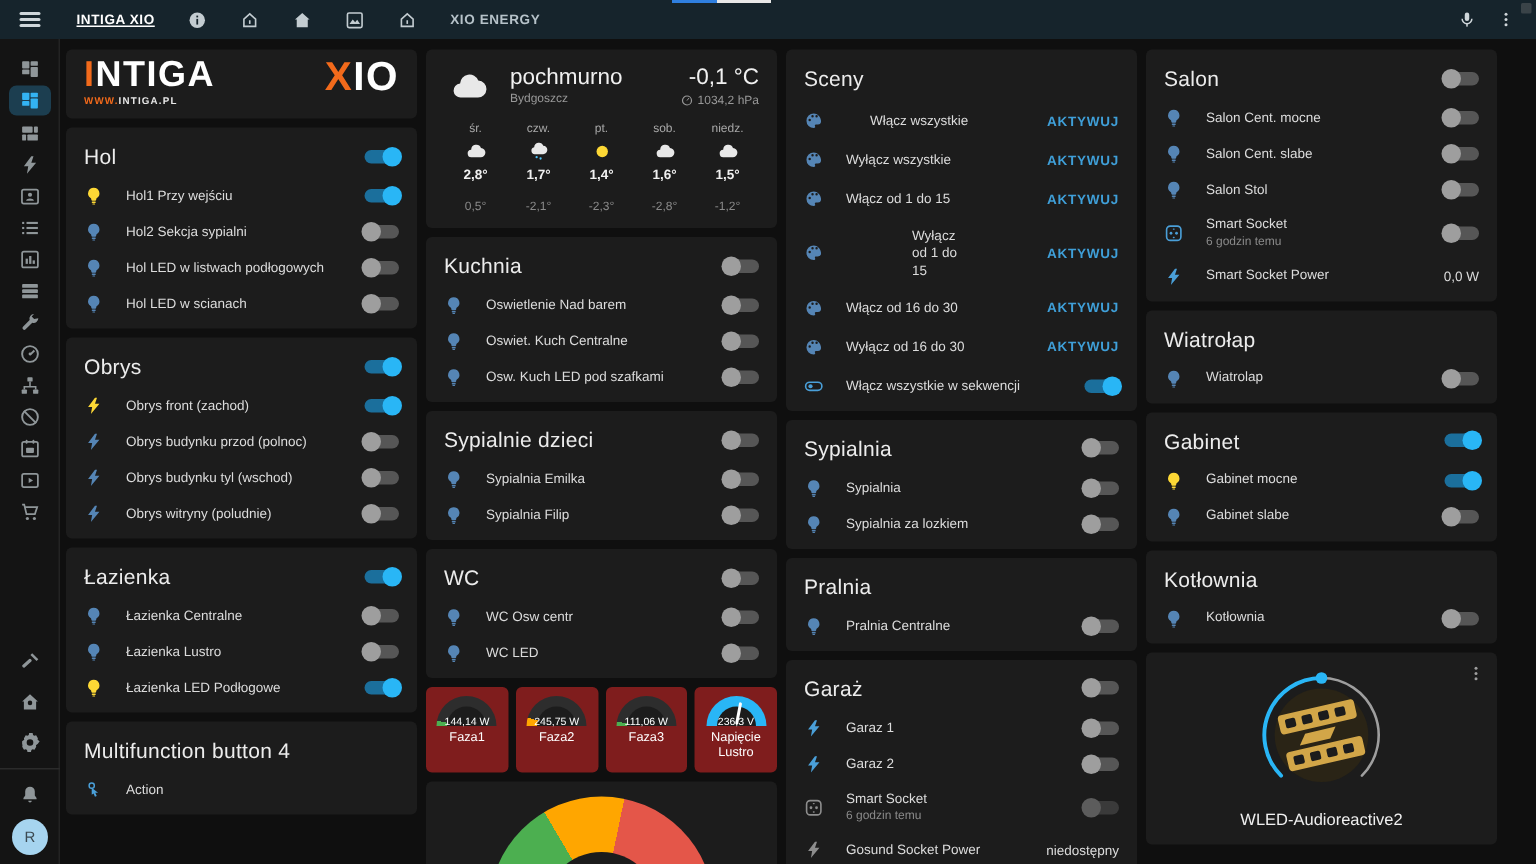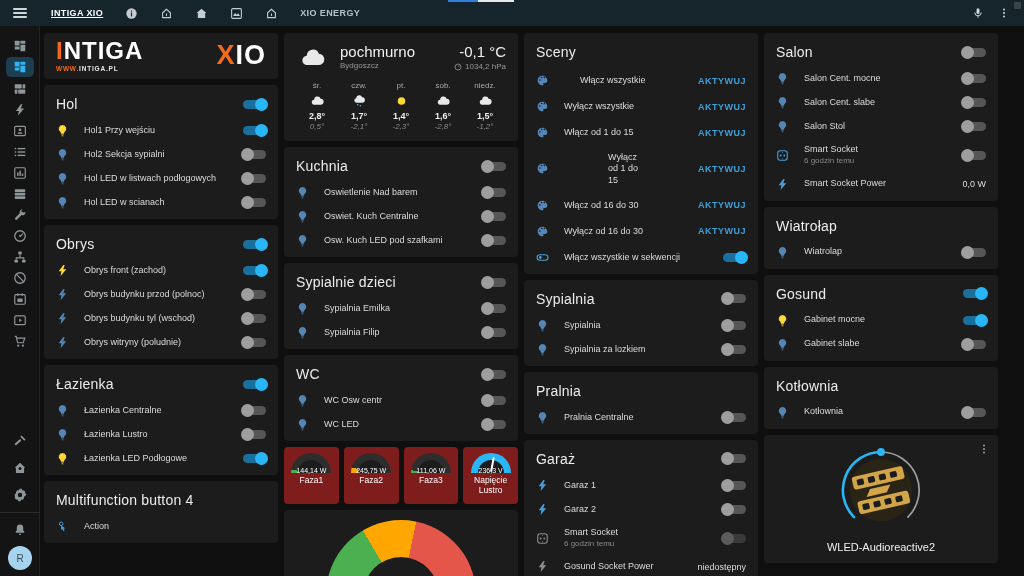--- a/index.html
+++ b/index.html
@@ -50,21 +50,21 @@
   
   .tgl{position:relative;width:23px;height:9px;border-radius:5px;flex:0 0 23px;margin-left:10px;cursor:pointer;}
   .tgl::after{content:"";position:absolute;top:-2px;width:13px;height:13px;border-radius:50%;}
   .tgl.on{background:#1b6f9c;}
   .tgl.on::after{right:-2px;background:#29b6f6;}
   .tgl.off{background:#565656;}
   .tgl.off::after{left:-2px;background:#9e9e9e;}
   .tgl.dis{background:#3a3a3a;}
   .tgl.dis::after{left:-2px;background:#5c5c5c;}
   
-  .logocard{display:flex;align-items:center;justify-content:space-between;padding:5px 12px 7px;height:46px;}
+  .logocard{display:flex;justify-content:space-between;padding:5px 12px 7px;height:46px;}
   .brandwrap{display:flex;flex-direction:column;}
   .brand1{font-size:24px;font-weight:800;color:#fff;letter-spacing:1px;line-height:1;}
   .b-i{color:#f26a1b;}
   .brandurl{font-size:6.5px;font-weight:700;letter-spacing:.8px;margin-top:2px;}
   .burl-www{color:#f26a1b;} .burl-rest{color:#e8e8e8;}
   .brand2{font-size:27px;font-weight:800;line-height:1;letter-spacing:1px;}
   .b-x{color:#f26a1b;} .b-io{color:#fff;}
   
   .whead{display:flex;align-items:flex-start;}
   .wbigicon{width:34px;height:26px;color:#e8e8e8;margin-top:2px;}
@@ -74,21 +74,21 @@
   .wright{text-align:right;}
   .wtemp{font-size:15px;color:#f0f0f0;}
   .wpress{font-size:8px;color:#989898;margin-top:2px;display:flex;align-items:center;gap:3px;justify-content:flex-end;}
   .wpress svg{width:8px;height:8px;}
   .wfore{display:flex;margin-top:10px;}
   .wday{flex:1;text-align:center;}
   .wdayname{font-size:8px;color:#a8a8a8;}
   .wdayicon{width:17px;height:14px;margin:4px auto 3px;display:block;}
   .wdayicon.sun{color:#fdd835;} .wdayicon.cld{color:#e8e8e8;}
   .whigh{font-size:9px;font-weight:700;color:#f0f0f0;}
-  .wlow{font-size:8px;color:#8a8a8a;margin-top:1px;font-style:italic;}
+  .wlow{font-size:8px;color:#8a8a8a;margin-top:12px;}
   
   .grow{display:flex;gap:5px;}
   .gcard{flex:1;background:#7f1d1d;border-radius:4px;padding:6px 2px 4px;text-align:center;height:57px;}
   .garc{width:40px;height:20px;margin:0 auto;position:relative;border-radius:40px 40px 0 0;}
   .ghole{position:absolute;left:7px;right:7px;top:7px;bottom:0;border-radius:26px 26px 0 0;background:#1c1c1c;}
   .gneedle{position:absolute;right:50%;bottom:0;width:15px;height:2px;background:#fff;transform-origin:100% 50%;border-radius:1px;}
   .gval{position:absolute;left:-6px;right:-6px;bottom:-1px;font-size:7px;color:#fff;white-space:nowrap;}
   .gname{font-size:8.5px;color:#fff;margin-top:3px;line-height:1.15;}
   .bgaugecard{padding:8px 12px 10px;flex:1;}
   .barc{width:150px;height:75px;margin:2px auto 0;position:relative;border-radius:150px 150px 0 0;}
@@ -894,21 +894,21 @@
           <svg class="icn c-blue" viewBox="0 0 24 24" fill="currentColor">
             <use href="#i-bulb"></use>
           </svg>
           <span class="lbl">Wiatrolap</span>
           <span class="tgl off"></span>
         </div>
     </div>
 
     <div class="card">
       <div class="chead">
-          <span class="ctitle">Gosund</span>
+          <span class="ctitle">Gabinet</span>
           <span class="tgl on"></span>
         </div>
       <div class="row">
           <svg class="icn c-yellow" viewBox="0 0 24 24" fill="currentColor">
             <use href="#i-bulb"></use>
           </svg>
           <span class="lbl">Gabinet mocne</span>
           <span class="tgl on"></span>
         </div>
       <div class="row">

